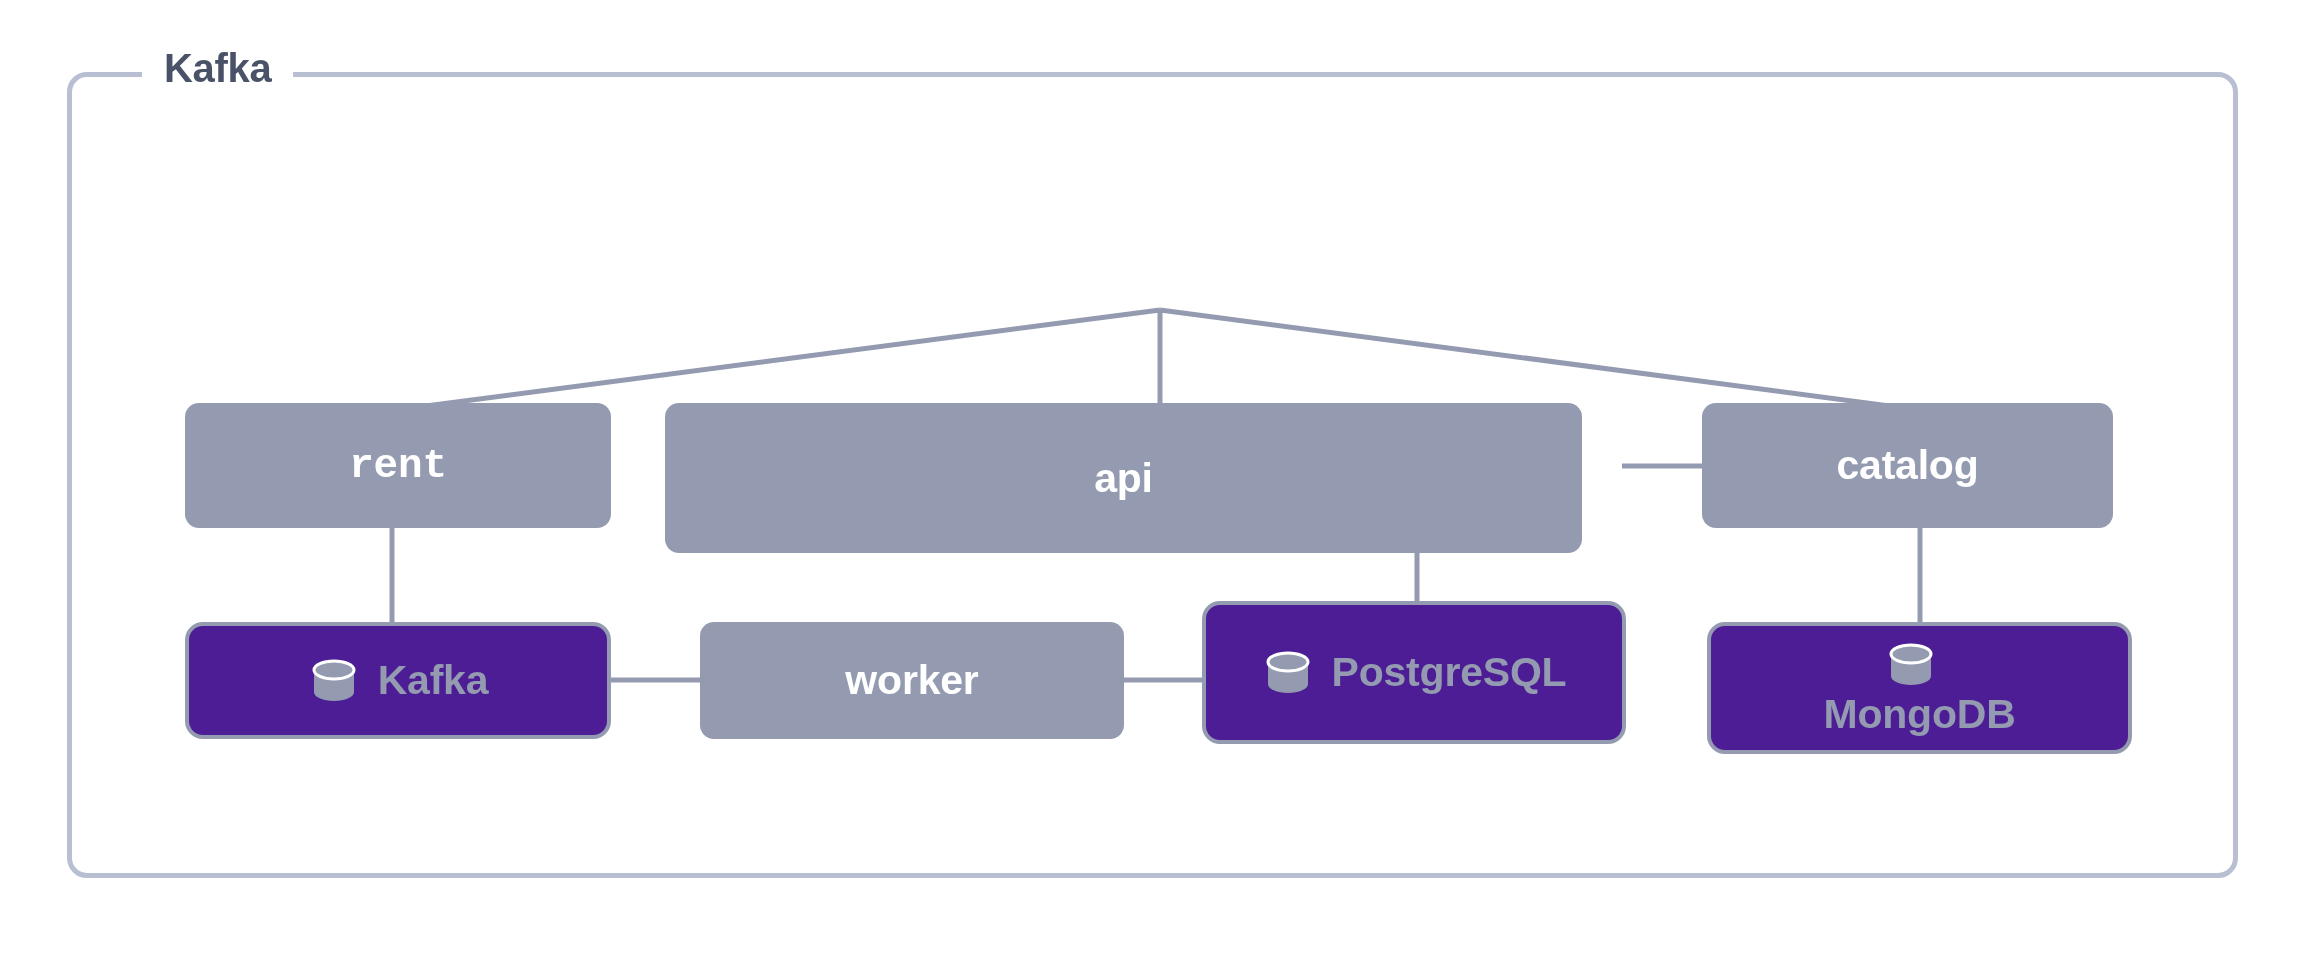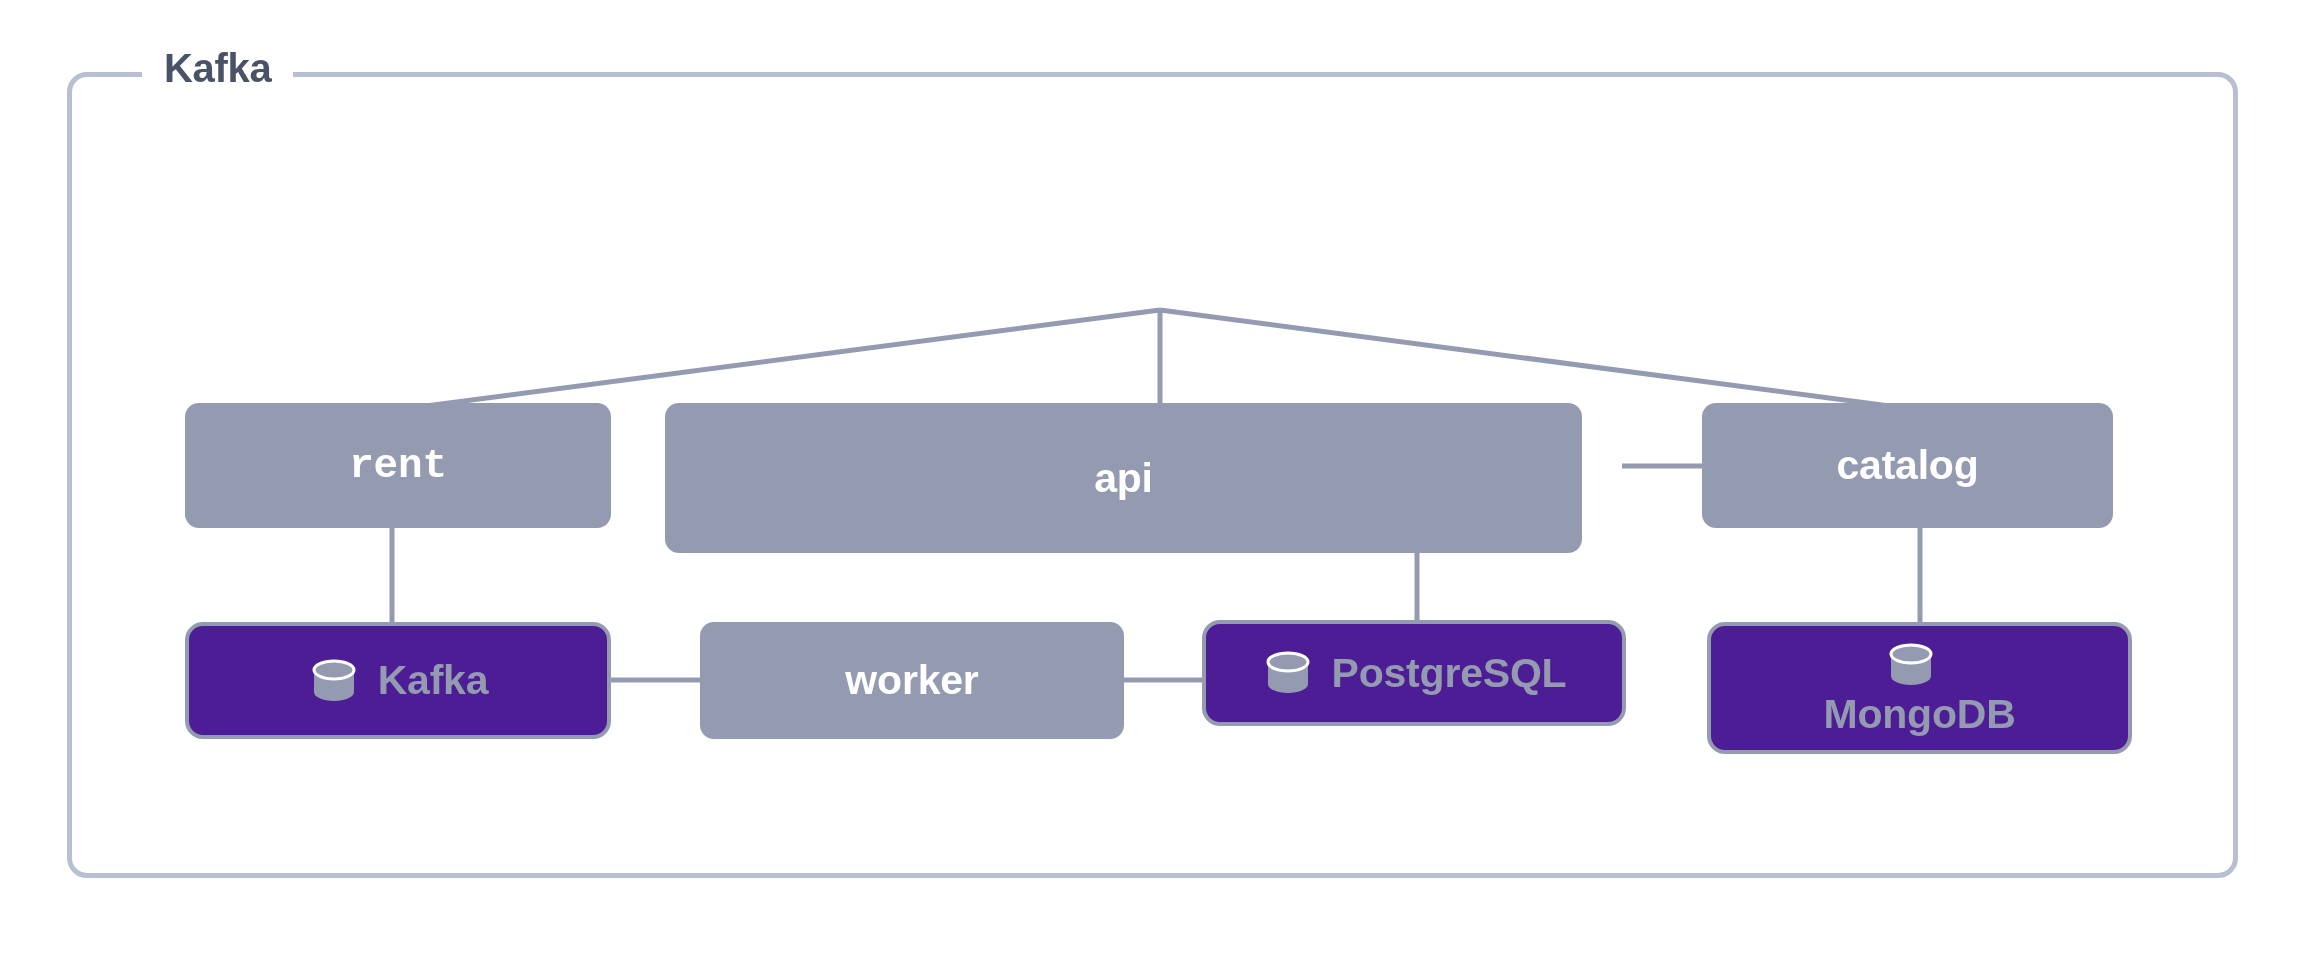--- a/index.html
+++ b/index.html
@@ -150,21 +150,21 @@
         <ellipse cx="26" cy="15" rx="20" ry="9" fill="#949bb1" stroke="#ffffff" stroke-width="3"></ellipse>
       </svg>
     </span>
     <span class="node-label">Kafka</span>
   </div>
 
   <div class="node service" style="left:700px; top:622px; width:424px; height:117px;justify-content:center;">
     <span class="node-label">worker</span>
   </div>
 
-  <div class="node datastore" style="left:1202px; top:620px; width:424px; height:106px;text-align:center;">
+  <div class="node datastore" style="left:1202px; top:601px; width:424px; height:143px;text-align:center;">
     <span class="db-icon">
       <svg viewBox="0 0 52 52" width="52" height="52" xmlns="http://www.w3.org/2000/svg">
         <path d="M6 15 L6 37 A20 9 0 0 0 46 37 L46 15 Z" fill="#949bb1"></path>
         <ellipse cx="26" cy="15" rx="20" ry="9" fill="#949bb1" stroke="#ffffff" stroke-width="3"></ellipse>
       </svg>
     </span>
     <span class="node-label">PostgreSQL</span>
   </div>
 
   <div class="node datastore" style="left:1707px; top:622px; width:425px; height:132px;flex-direction:column;">

